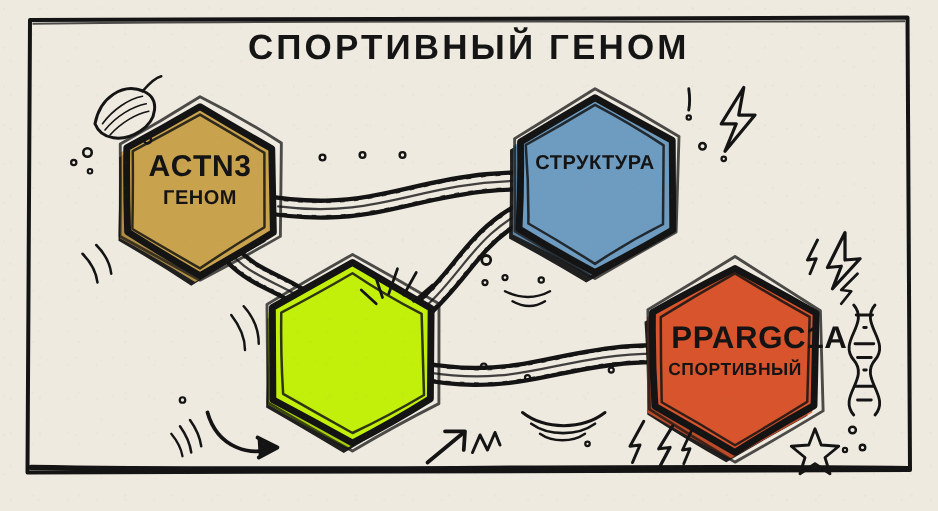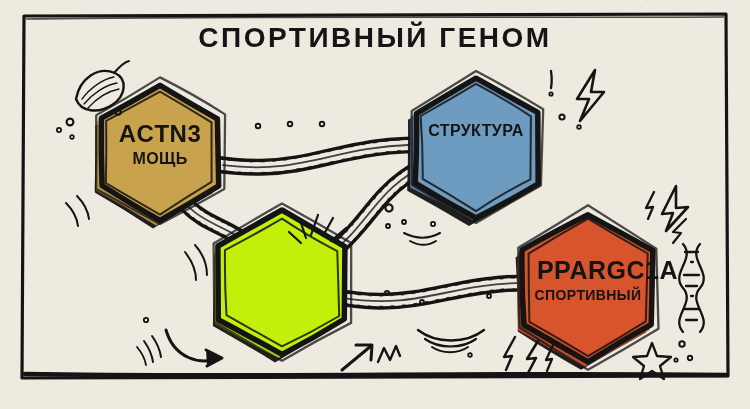--- a/index.html
+++ b/index.html
@@ -217,21 +217,21 @@
       <circle cx="422" cy="302" r="2" stroke-width="1.8"></circle>
       <circle cx="489" cy="296" r="2" stroke-width="1.8"></circle>
     </g>
   </svg>
 
   <div id="page-title">СПОРТИВНЫЙ ГЕНОМ</div>
 
   <div id="labels">
       <div class="hex-label" style="left: 70px; top: 122px; width: 180px;">
         <div class="hex-gene">ACTN3</div>
-        <div class="hex-sub">МОЩЬ</div>
+        <div class="hex-sub">ГЕНОМ</div>
       </div>
       <div class="hex-label" style="left: 386px; top: 118px; width: 180px;">
         <div class="hex-sub">СТРУКТУРА</div>
       </div>
       <div class="hex-label" style="left: 192px; top: 253px; width: 180px;">
       </div>
       <div class="hex-label" style="left: 498px; top: 258px; width: 180px;">
         <div class="hex-gene small">PPARGC1A</div>
         <div class="hex-sub tiny">СПОРТИВНЫЙ</div>
       </div>

